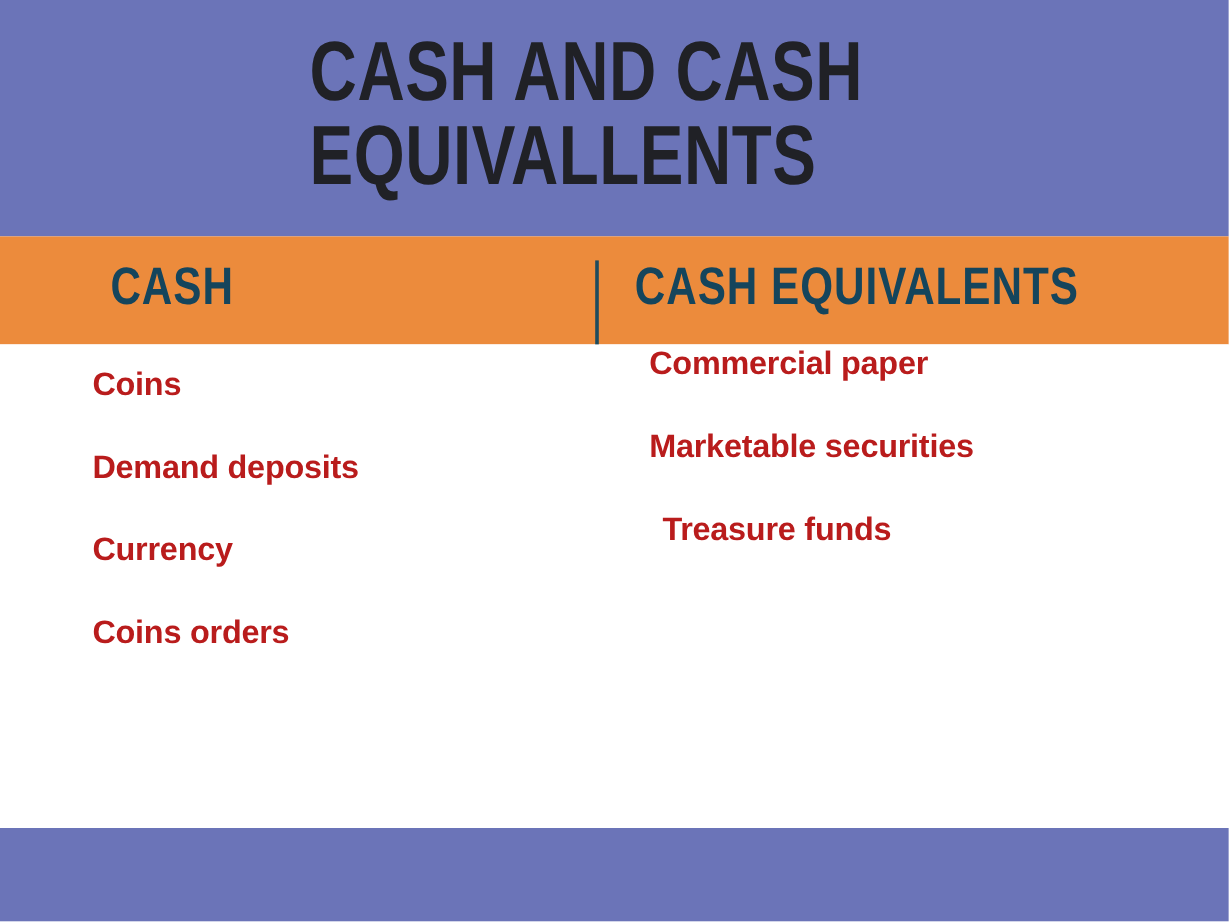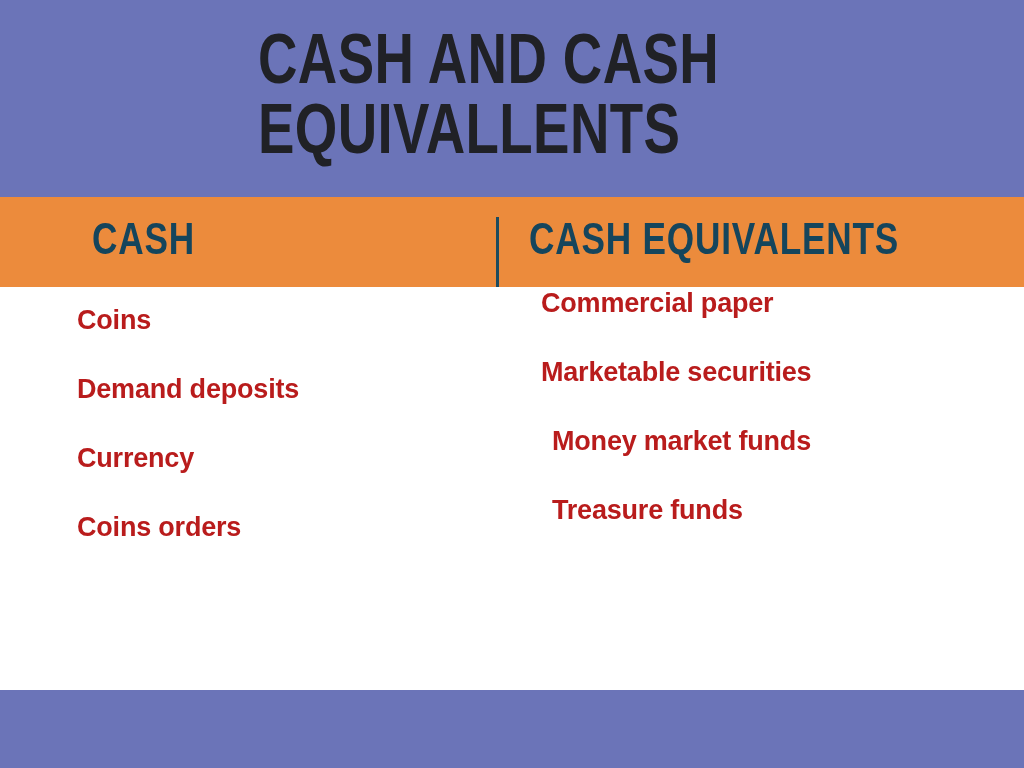--- a/index.html
+++ b/index.html
@@ -141,21 +141,20 @@
     <div class="col left">
       <div class="item">Coins</div>
       <div class="item">Demand deposits</div>
       <div class="item">Currency</div>
       <div class="item">Coins orders</div>
     </div>
 
     <div class="col right">
       <div class="item">Commercial paper</div>
       <div class="item">Marketable securities</div>
-      <div class="item indent">Money market funds</div>
       <div class="item indent">Treasure funds</div>
     </div>
 
   </div>
 
   <div class="band-bottom"></div>
 
 </div>
 
 </body></html>

